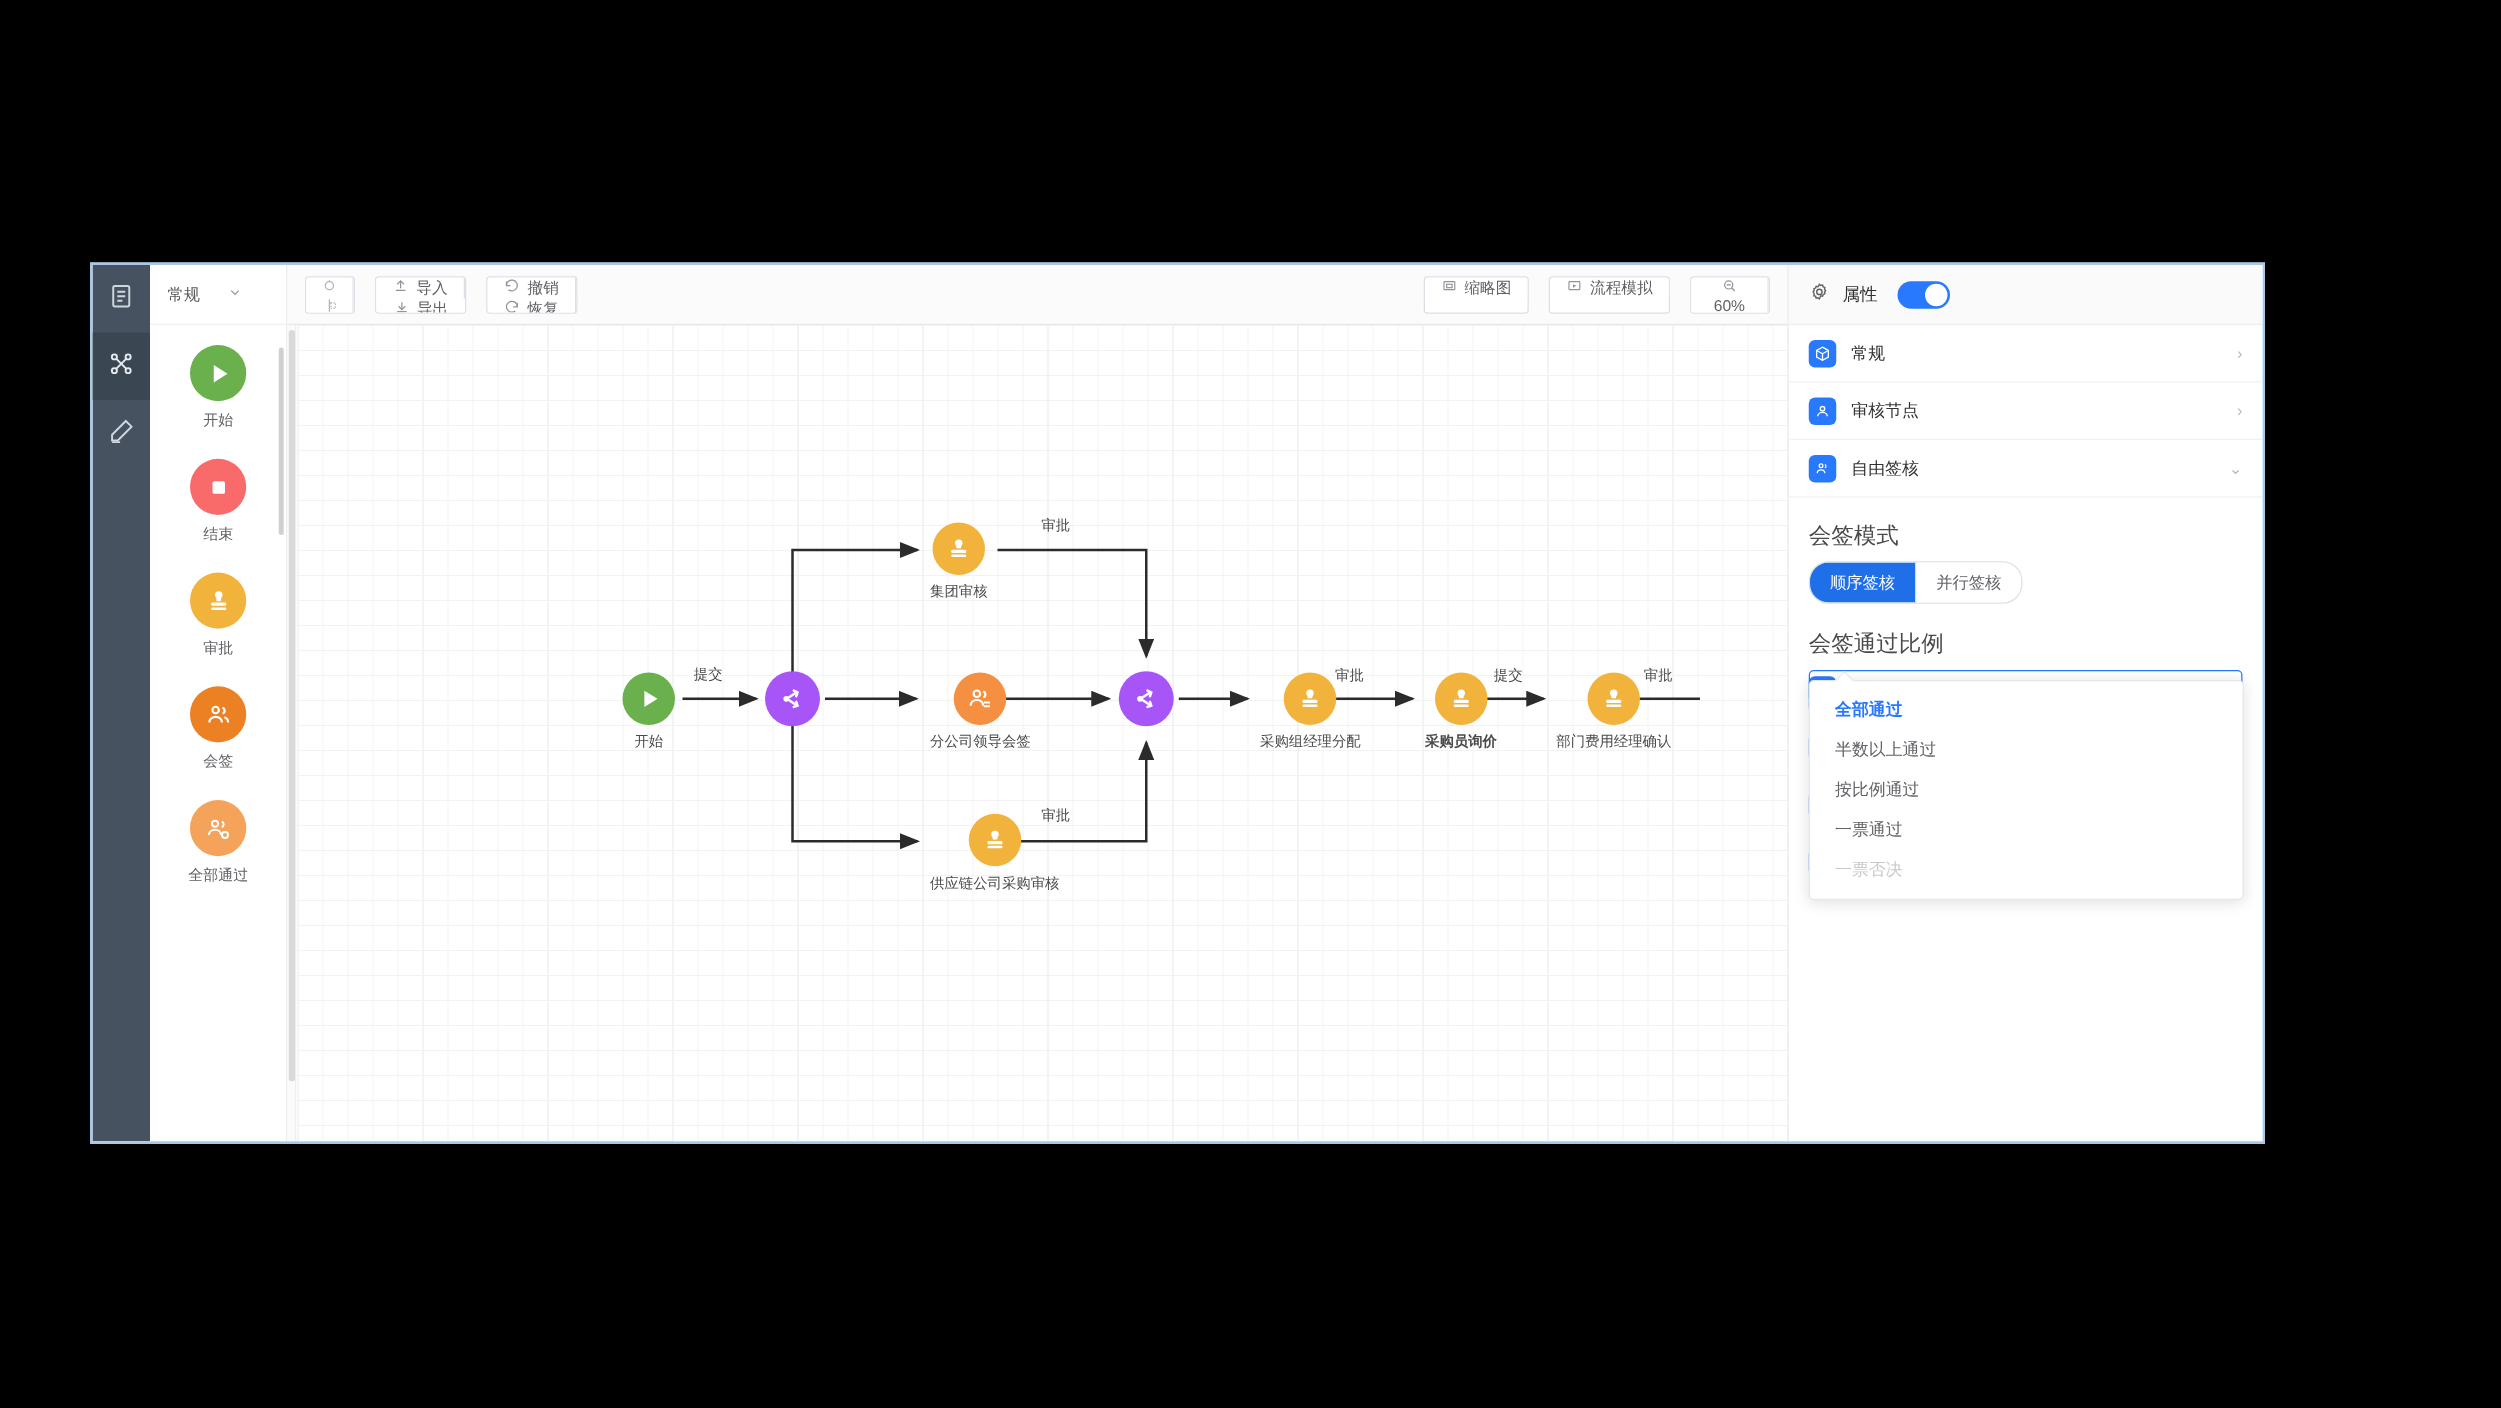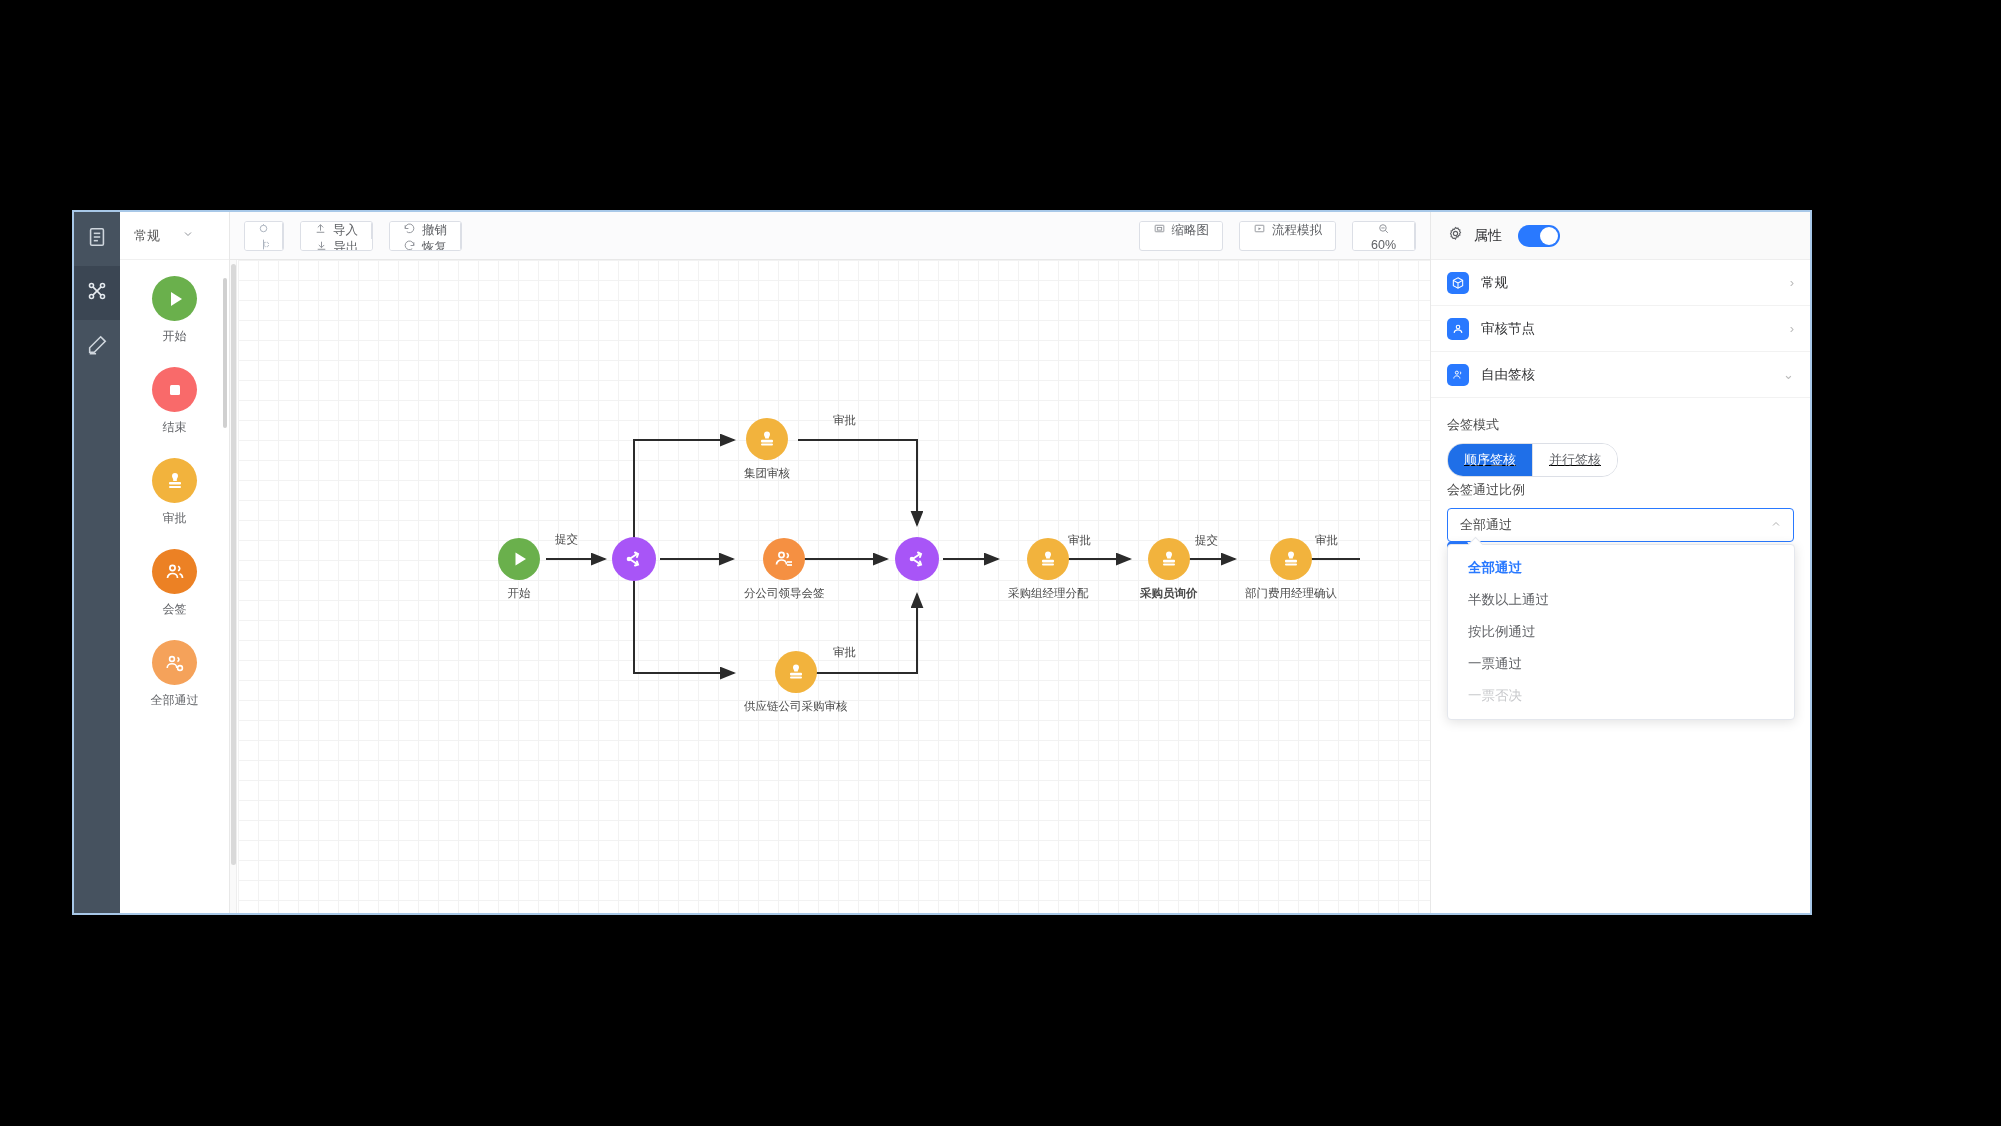--- a/index.html
+++ b/index.html
@@ -234,27 +234,27 @@
     background: #2979ff;
     display: flex; align-items: center; justify-content: center;
     flex: 0 0 22px;
   }
   .row-badge svg { width: 14px; height: 14px; }
   .row-label { font-size: 13.5px; color: #303133; flex: 1; }
   .chev { color: #bbb; font-size: 13px; }
 
   .props-body { padding: 14px 16px 0; position: relative; }
   .field-label {
-    font-size: 13px; color: #4a4a4a;
+    font-size: 18px; color: #4a4a4a;
     margin-bottom: 9px; margin-top: 4px;
   }
   .seg-group {
     display: inline-flex;
     border: 1px solid #dcdfe6; border-radius: 16px;
-    overflow: hidden;  text-decoration: underline;
+    overflow: hidden; margin-bottom: 16px;
   }
   .seg {
     padding: 7px 16px; font-size: 13px;
     color: #606266; background: #fff; cursor: pointer;
     border-right: 1px solid #dcdfe6;
   }
   .seg:last-child { border-right: none; }
   .seg.active { background: #1f6fe8; color: #fff; }
 
   .select-box {

